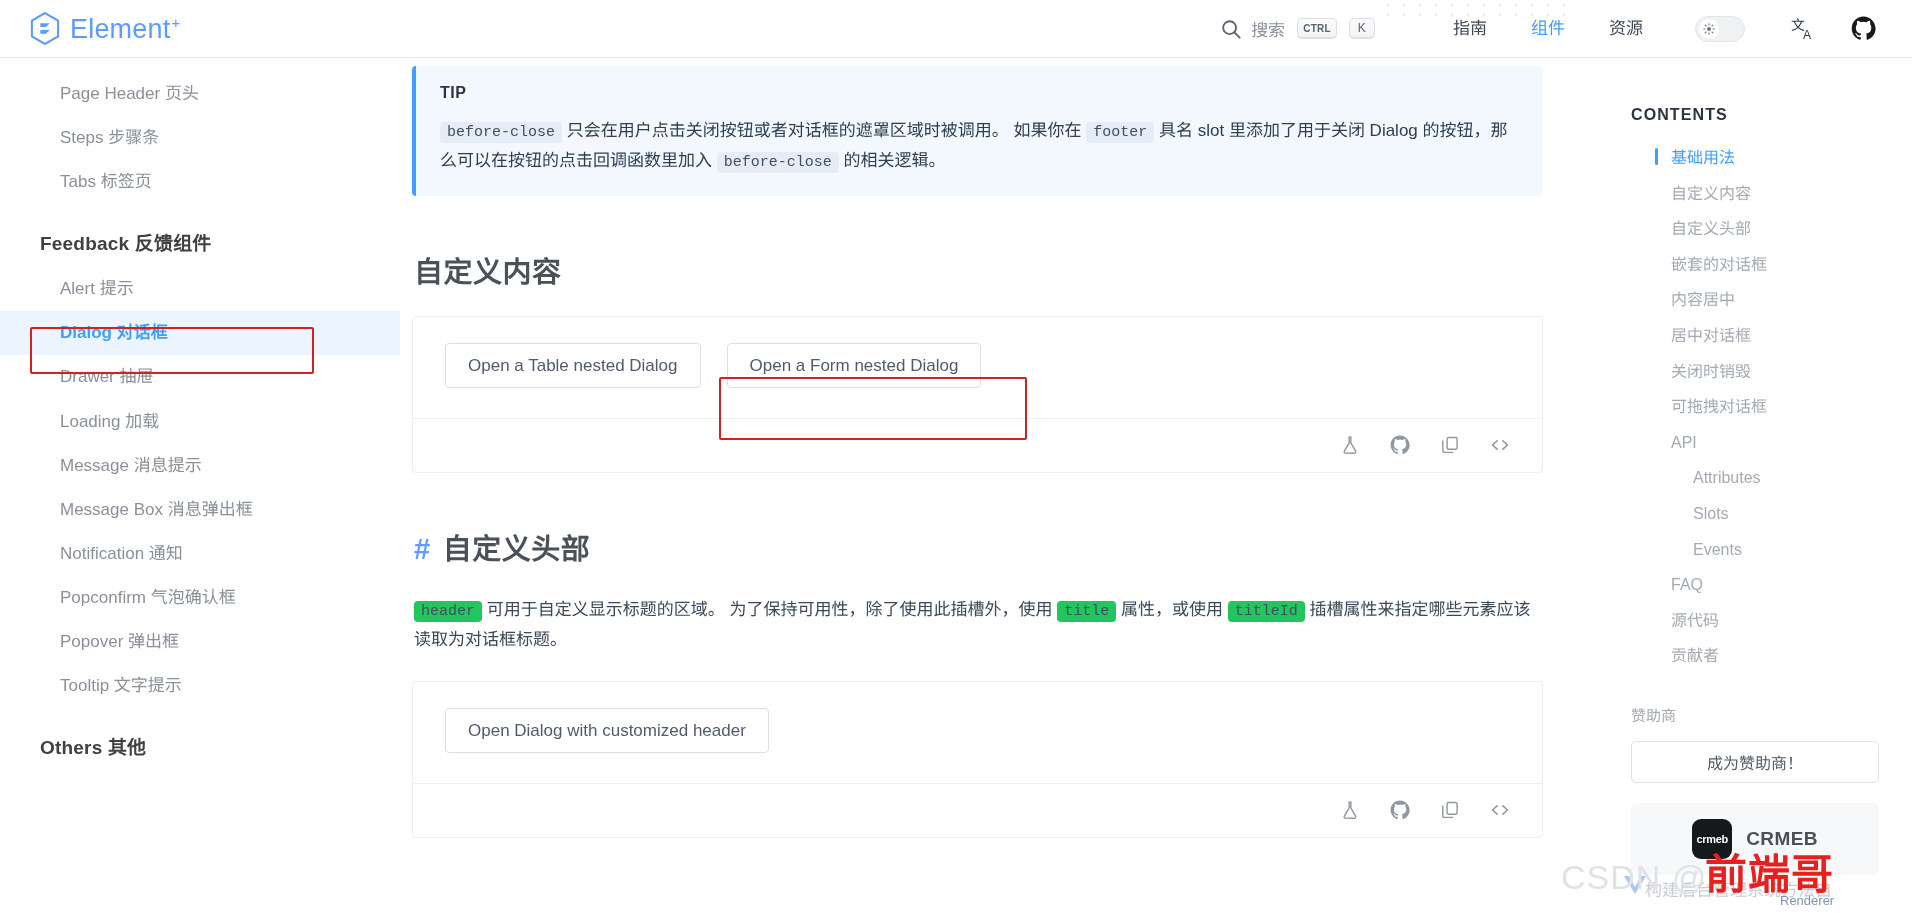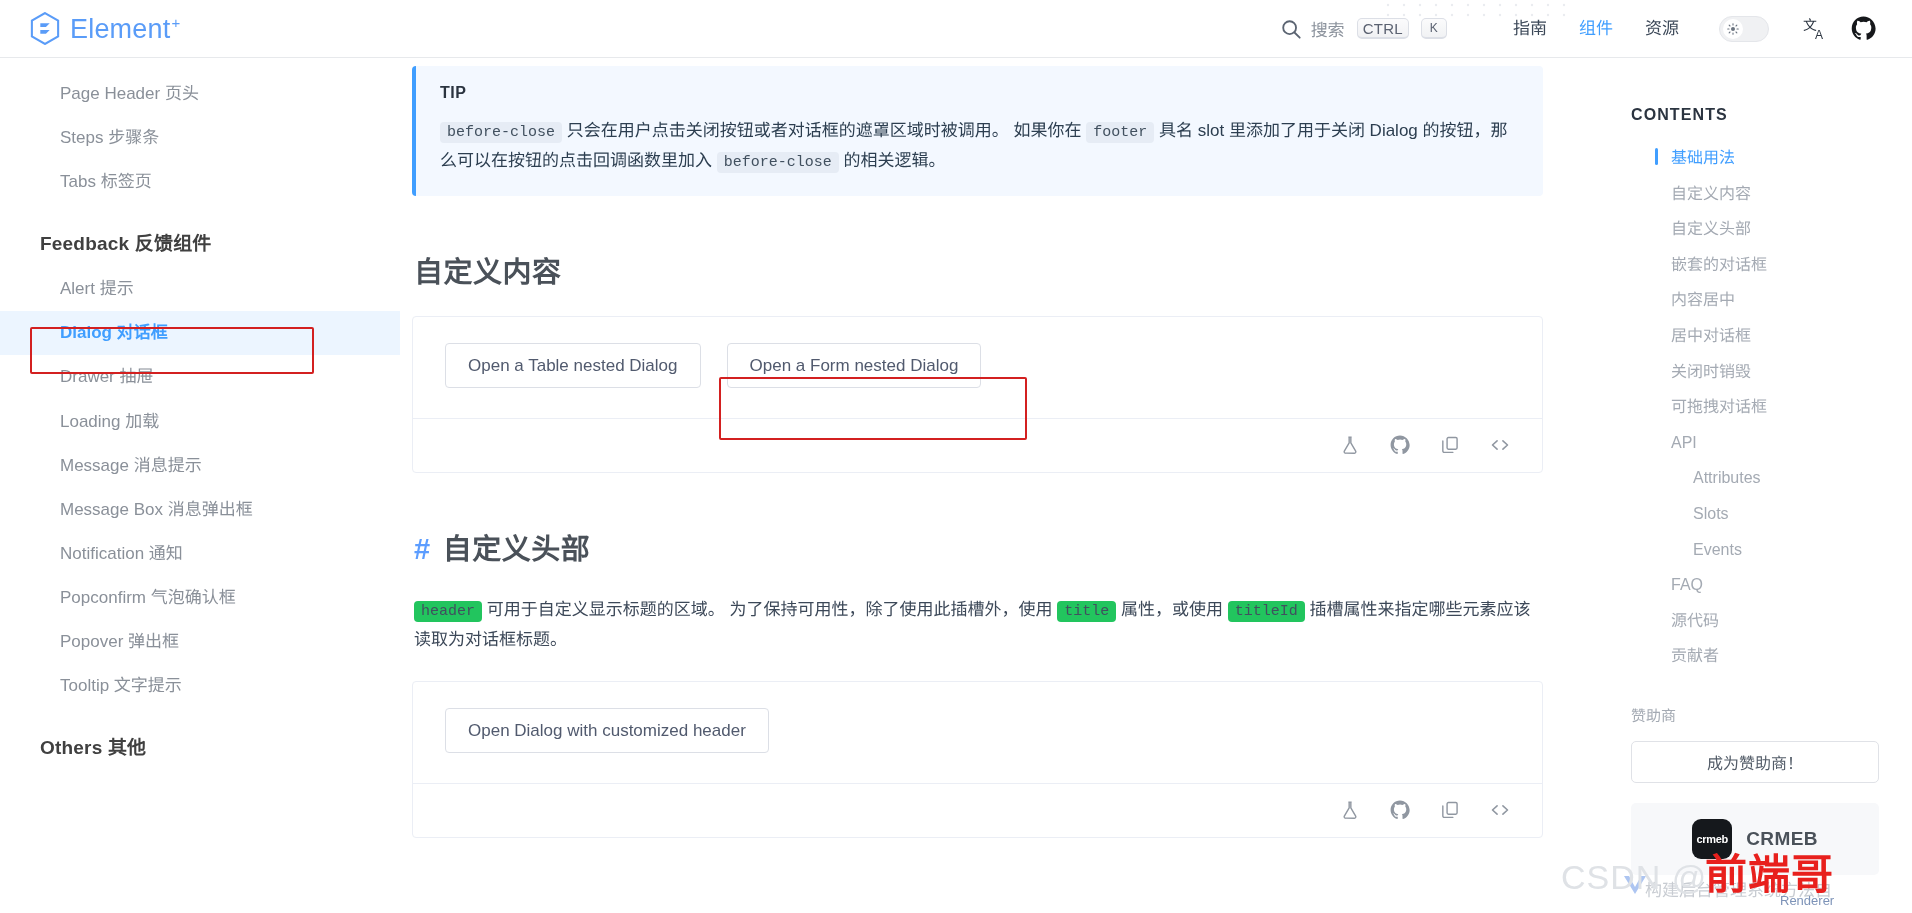--- a/index.html
+++ b/index.html
@@ -23,32 +23,32 @@
   }
   .brand { display: flex; align-items: center; gap: 10px; margin-left: 30px; }
   .brand-logo { width: 30px; height: 33px; display:block; }
   .brand-name {
     font-size: 27px; font-weight: 400; color: #5a9cf8; letter-spacing: .2px;
     position: relative; line-height: 1;
   }
   .brand-plus { font-size: 15px; color: #5a9cf8; vertical-align: super; margin-left: 1px; }
 
   .header-right {
-    margin-left: auto; display: flex; align-items: center; gap: 0; margin-right: 36px; height: 100%;
+    margin-left: auto; display: flex; align-items: center; gap: 12px; margin-right: 36px; height: 100%;
   }
   .search-box { display: flex; align-items: center; gap: 9px; margin-right: 50px; cursor: pointer; }
   .search-icon { width: 22px; height: 22px; display: block; }
   .search-label { font-size: 17px; color: #8c939d; }
   .kbd {
     display: inline-flex; align-items: center; justify-content: center;
     min-width: 30px; height: 21px; padding: 0 5px; margin-left: 3px;
     background: linear-gradient(#fbfbfc,#f1f2f4);
     border: 1px solid #dcdfe6; border-bottom-width: 2px;
     border-radius: 5px;
-    font-size: 15px; font-weight: 400; color: #5b6271;
+    font-size: 10px; font-weight: 700; color: #5b6271;
     font-family: "Liberation Sans", sans-serif; letter-spacing:.3px;
   }
   .kbd.k { font-size: 12px; font-weight: 400; min-width: 26px; }
   .nav-link {
     font-size: 17px; color: #3c4858; text-decoration: none;
     padding: 0 16px; line-height: 58px; cursor: pointer; white-space: nowrap;
   }
   .nav-link.active { color: #409eff; }
   .theme-toggle {
     width: 50px; height: 26px; border-radius: 13px; background: #f0f1f3;

